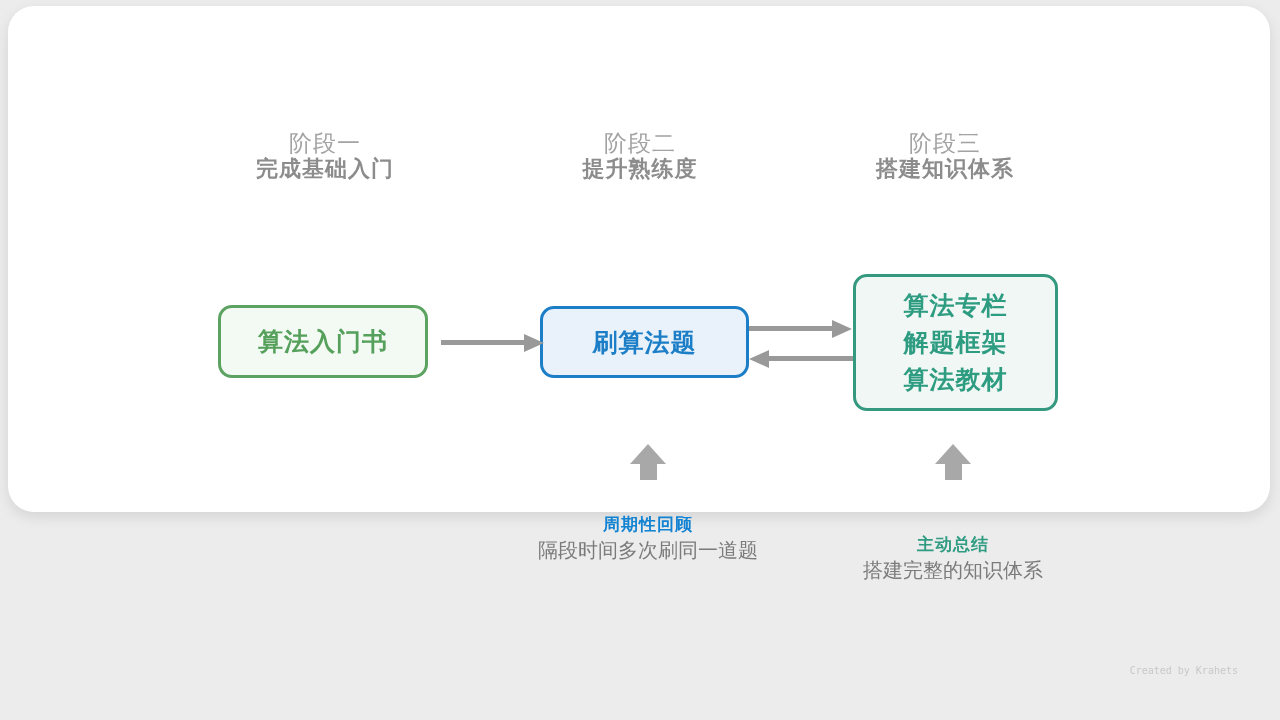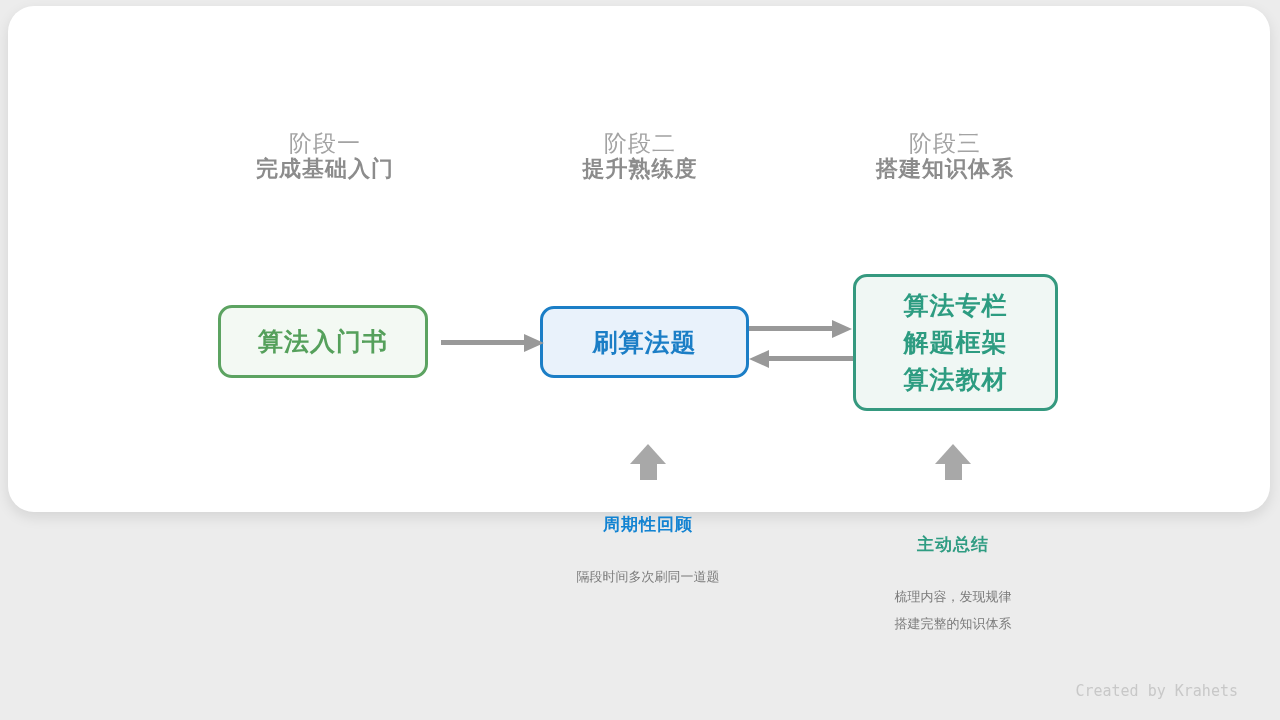--- a/index.html
+++ b/index.html
@@ -104,31 +104,30 @@
   .annotation { position: absolute; width: 320px; text-align: center; top: 506px; }
   .annotation.a1 { left: 480px; }
   .annotation.a2 { left: 785px; }
   .annotation-title {
     font-size: 17px; line-height: 25px; font-weight: bold;
     letter-spacing: 1px;
   }
   .annotation.a1 .annotation-title { color: var(--annotation_blue, #1283d2); }
   .annotation.a2 .annotation-title { color: var(--annotation_teal, #2f9c82); margin-top: 20px; }
   .annotation-desc {
-    margin-top: 26px;
-    font-size: 13px; line-height: 27px;
+    font-size: 20px; line-height: 27px;
     color: var(--desc_gray, #7b7b7b);
   }
 
   
   .footer-credit {
     position: absolute;
-    right: 32px; top: 676px;
+    right: 32px; top: 656px;
     font-family: "DejaVu Sans Mono", "Liberation Mono", monospace;
-    font-size: 15px; line-height: 18px;
+    font-size: 10px; line-height: 18px;
     color: var(--footer_gray, #c8c8c8);
   }
 </style>
 </head>
 <body>
 
 <div class="canvas">
   <div class="card">
 
     <div class="stage s1">
@@ -175,21 +174,20 @@
 
     <div class="annotation a1">
       <div class="annotation-title">周期性回顾</div>
       <div class="annotation-desc">
         <div>隔段时间多次刷同一道题</div>
       </div>
     </div>
     <div class="annotation a2">
       <div class="annotation-title">主动总结</div>
       <div class="annotation-desc">
-        <div>梳理内容，发现规律</div>
         <div>搭建完整的知识体系</div>
       </div>
     </div>
 
     <div class="footer-credit">Created by Krahets</div>
 
   </div>
 </div>
 
 </body></html>

